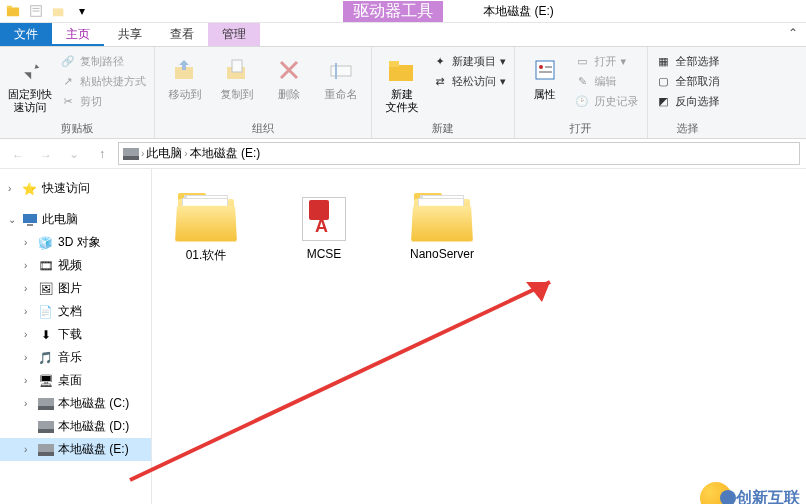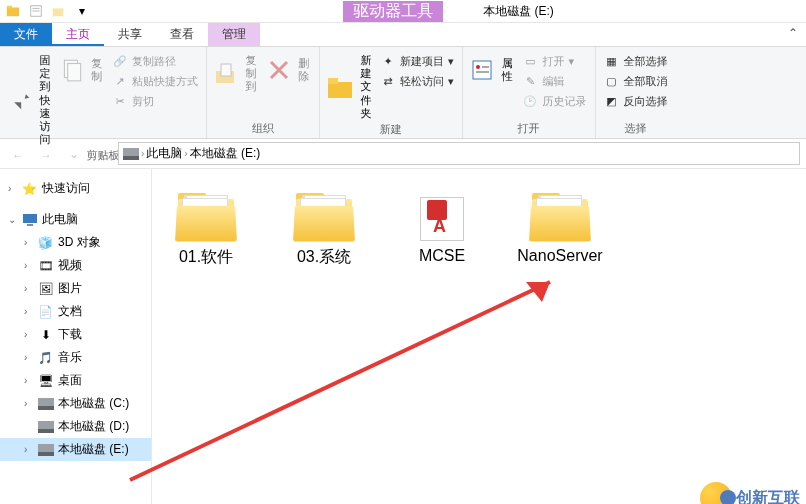--- a/index.html
+++ b/index.html
@@ -20,21 +20,21 @@
 .tab.file { background: #1979ca; color: #fff; }
 .tab.active { border-bottom: 2px solid #1979ca; color: #a21caf; }
 .tab.context { background: #e8c7f0; }
 .tabs-right { margin-left: auto; padding: 3px 8px; color: #555; }
 
 
 .ribbon { height: 92px; background: #f5f6f7; border-bottom: 1px solid #dadada; display: flex; }
 .ribbon-group { border-right: 1px solid #e1e2e3; padding: 3px 6px 2px; display: flex; flex-direction: column; }
 .ribbon-group-body { flex: 1; display: flex; align-items: flex-start; gap: 4px; }
 .ribbon-group-label { text-align: center; font-size: 11px; color: #666; padding-top: 2px; }
-.rb-large { display: flex; flex-direction: row; align-items: center; width: 48px; padding-top: 4px; gap: 2px; cursor: pointer; }
+.rb-large { display: flex; flex-direction: column; align-items: center; width: 48px; padding-top: 4px; gap: 2px; cursor: pointer; }
 .rb-large .ico { width: 32px; height: 32px; display: flex; align-items: center; justify-content: center; }
 .rb-large .lbl { font-size: 11px; text-align: center; line-height: 1.2; }
 .rb-small-col { display: flex; flex-direction: column; gap: 2px; padding-top: 2px; }
 .rb-small { display: flex; align-items: center; gap: 4px; font-size: 11px; color: #333; padding: 1px 2px; cursor: pointer; white-space: nowrap; }
 .rb-small .si { width: 16px; height: 16px; display: flex; align-items: center; justify-content: center; }
 .disabled { opacity: 0.45; }
 
 
 .addrbar { height: 30px; display: flex; align-items: center; padding: 3px 6px; gap: 4px; border-bottom: 1px solid #e8e8e8; }
 .nav-btn { width: 24px; height: 24px; border-radius: 3px; display: flex; align-items: center; justify-content: center; color: #888; }
@@ -48,21 +48,21 @@
 .tree-item { display: flex; align-items: center; gap: 4px; padding: 3px 4px 3px 8px; font-size: 12px; cursor: pointer; }
 .tree-item.lvl2 { padding-left: 24px; }
 .tree-item.selected { background: #cce8ff; }
 .tree-chev { width: 10px; color: #666; font-size: 10px; }
 .tree-ico { width: 16px; height: 16px; display: flex; align-items: center; justify-content: center; }
 .tree-ico svg { width: 16px; height: 16px; }
 
 .content { flex: 1; padding: 18px 4px; display: flex; flex-wrap: wrap; align-content: flex-start; gap: 8px 18px; position: relative; }
 .folder-item { width: 100px; display: flex; flex-direction: column; align-items: center; gap: 4px; cursor: pointer; padding: 4px; }
 .folder-item .ficon { width: 64px; height: 52px; position: relative; }
-.folder-item .flabel { font-size: 16px; text-align: center; }
+.folder-item .flabel { font-size: 12px; text-align: center; }
 
 
 .folder-shape { position: absolute; inset: 0; }
 .folder-shape .back { position: absolute; left: 4px; top: 8px; width: 56px; height: 40px; background: linear-gradient(#ffe89a,#f5c23b); border-radius: 2px; }
 .folder-shape .tab { position: absolute; left: 4px; top: 2px; width: 20px; height: 10px; background: #f8d053; border-radius: 2px 2px 0 0; }
 .folder-shape .pages { position: absolute; left: 10px; top: 4px; width: 44px; height: 38px; background: #fff; border: 1px solid #ddd; }
 .folder-shape .pages::before, .folder-shape .pages::after { content:""; position:absolute; background:#fff; border:1px solid #ddd; }
 .folder-shape .pages::before { left: -3px; top: 2px; width: 44px; height: 38px; }
 .folder-shape .front { position: absolute; left: 2px; top: 14px; width: 60px; height: 36px; background: linear-gradient(#ffe89a,#f5c23b); border-radius: 2px; transform: perspective(80px) rotateX(8deg); }
 .mcse-icon { position: absolute; left: 10px; top: 6px; width: 44px; height: 44px; background: #fff; border: 1px solid #ccc; }
@@ -122,29 +122,20 @@
     <div class="ribbon-group-body">
       <div class="rb-large">
         <div class="ico">
             <svg width="28" height="28" viewBox="0 0 24 24">
               <path d="M14 4l6 6-4 1-3 3 0 6-3-3-6 6 6-6-3-3 6 0 3-3 1-4z" fill="#6a6a6a"></path>
             </svg>
           </div>
         <div class="lbl" style="white-space:pre-line">固定到快
 速访问</div>
       </div>
-      <div class="rb-large disabled">
-        <div class="ico">
-            <svg width="26" height="26" viewBox="0 0 24 24">
-              <rect x="5" y="3" width="12" height="16" fill="#fff" stroke="#888"></rect>
-              <rect x="8" y="6" width="12" height="16" fill="#fff" stroke="#888"></rect>
-            </svg>
-          </div>
-        <div class="lbl">复制</div>
-      </div>
       <div class="rb-small-col">
         <div class="rb-small disabled">
             <span class="si">🔗</span>
             <span>复制路径</span>
           </div>
         <div class="rb-small disabled">
             <span class="si">↗</span>
             <span>粘贴快捷方式</span>
           </div>
         <div class="rb-small disabled">
@@ -155,32 +146,50 @@
     </div>
     <div class="ribbon-group-label">剪贴板</div>
   </div>
 
   <div class="ribbon-group">
     <div class="ribbon-group-body">
       <div class="rb-large disabled">
           <div class="ico">
             <svg width="26" height="26">
               <rect x="3" y="10" width="18" height="12" fill="#f5c23b"></rect>
+              <path d="M12 3l5 5h-3v5h-4v-5h-3z" fill="#3a7bbf"></path>
+            </svg>
+          </div>
+          <div class="lbl">移动到</div>
+        </div>
+      <div class="rb-large disabled">
+          <div class="ico">
+            <svg width="26" height="26">
+              <rect x="3" y="10" width="18" height="12" fill="#f5c23b"></rect>
               <rect x="8" y="3" width="10" height="12" fill="#fff" stroke="#888"></rect>
             </svg>
           </div>
           <div class="lbl">复制到</div>
         </div>
       <div class="rb-large disabled">
           <div class="ico">
             <svg width="26" height="26">
               <path d="M5 5l16 16M21 5L5 21" stroke="#c62828" stroke-width="3"></path>
             </svg>
           </div>
           <div class="lbl">删除</div>
+        </div>
+      <div class="rb-large disabled">
+          <div class="ico">
+            <svg width="26" height="26">
+              <rect x="3" y="9" width="20" height="10" fill="#fff" stroke="#888"></rect>
+              <line x1="8" y1="6" x2="8" y2="22" stroke="#3a7bbf" stroke-width="2"></line>
+            </svg>
+          </div>
+          <div class="lbl">重命名</div>
         </div>
     </div>
     <div class="ribbon-group-label">组织</div>
   </div>
 
   <div class="ribbon-group">
     <div class="ribbon-group-body">
       <div class="rb-large">
           <div class="ico">
             <svg width="30" height="26">
@@ -360,31 +369,20 @@
             <div class="tab"></div>
             <div class="back"></div>
             <div class="pages"></div>
             <div class="front"></div>
           </div>
         </div>
         <div class="flabel">01.软件</div>
       </div>
       <div class="folder-item">
         <div class="ficon">
-          <div class="folder-shape">
-            <div class="tab"></div>
-            <div class="back"></div>
-            <div class="pages"></div>
-            <div class="front"></div>
-          </div>
-        </div>
-        <div class="flabel">03.系统</div>
-      </div>
-      <div class="folder-item">
-        <div class="ficon">
           <div class="mcse-icon">
             <div class="pdf"></div>
             <div class="a">A</div>
           </div>
         </div>
         <div class="flabel">MCSE</div>
       </div>
       <div class="folder-item">
         <div class="ficon">
           <div class="folder-shape">

